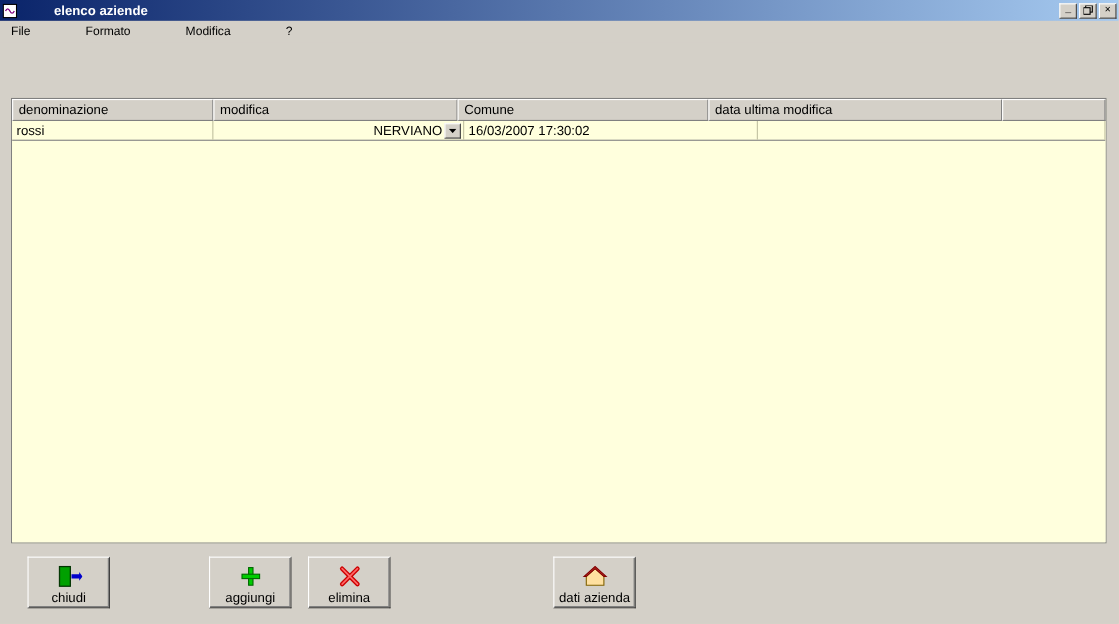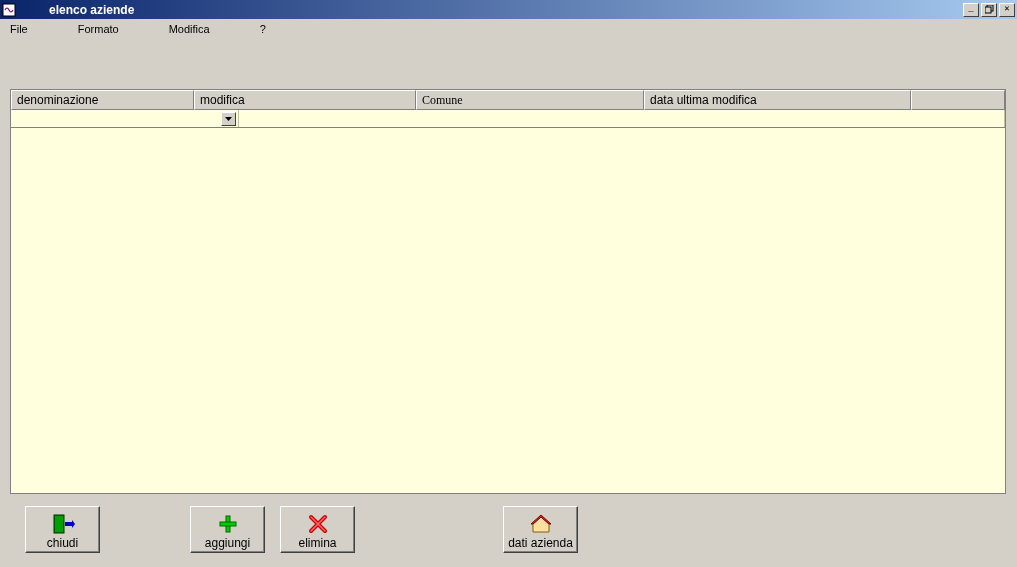--- a/index.html
+++ b/index.html
@@ -120,21 +120,21 @@
     border-left: 1px solid #fff;
     border-right: 1px solid #404040;
     border-bottom: 1px solid #404040;
     display: flex; align-items: center; justify-content: center;
   }
   .combo-arrow svg { display:block; }
 
   
   .col1 { width: 183px; }
   .col2 { width: 222px; }
-  .col3 { width: 228px; font-family: Liberation Serif, serif; }
+  .col3 { width: 228px; }
   .col4 { width: 267px; }
   .col5 { flex: 1; }
 
   .button-bar {
     position: absolute;
     left: 0; bottom: 9px;
     width: 100%;
     height: 52px;
   }
   .big-btn {
@@ -201,27 +201,30 @@
   <div class="grid-outer">
     <div class="grid-head">
       <div class="gh-cell col1">denominazione</div>
       <div class="gh-cell col2">modifica</div>
       <div class="gh-cell col3">Comune</div>
       <div class="gh-cell col4">data ultima modifica</div>
       <div class="gh-cell col5"></div>
     </div>
     <div class="grid-body">
       <div class="grid-row">
+        <div class="gb-cell col1">rossi</div>
         <div class="gb-cell col3 combo">
+          <span class="combo-text">NERVIANO</span>
           <span class="combo-arrow">
             <svg width="7" height="4" viewBox="0 0 7 4">
                 <path d="M0 0 L7 0 L3.5 4 Z" fill="#000"></path>
               </svg>
           </span>
         </div>
+        <div class="gb-cell col4">16/03/2007 17:30:02</div>
         <div class="gb-cell col5"></div>
       </div>
     </div>
   </div>
 
   <div class="button-bar">
 
     <div class="big-btn" style="left:190px;">
       <div class="icon">
         <svg width="20" height="20" viewBox="0 0 20 20">

